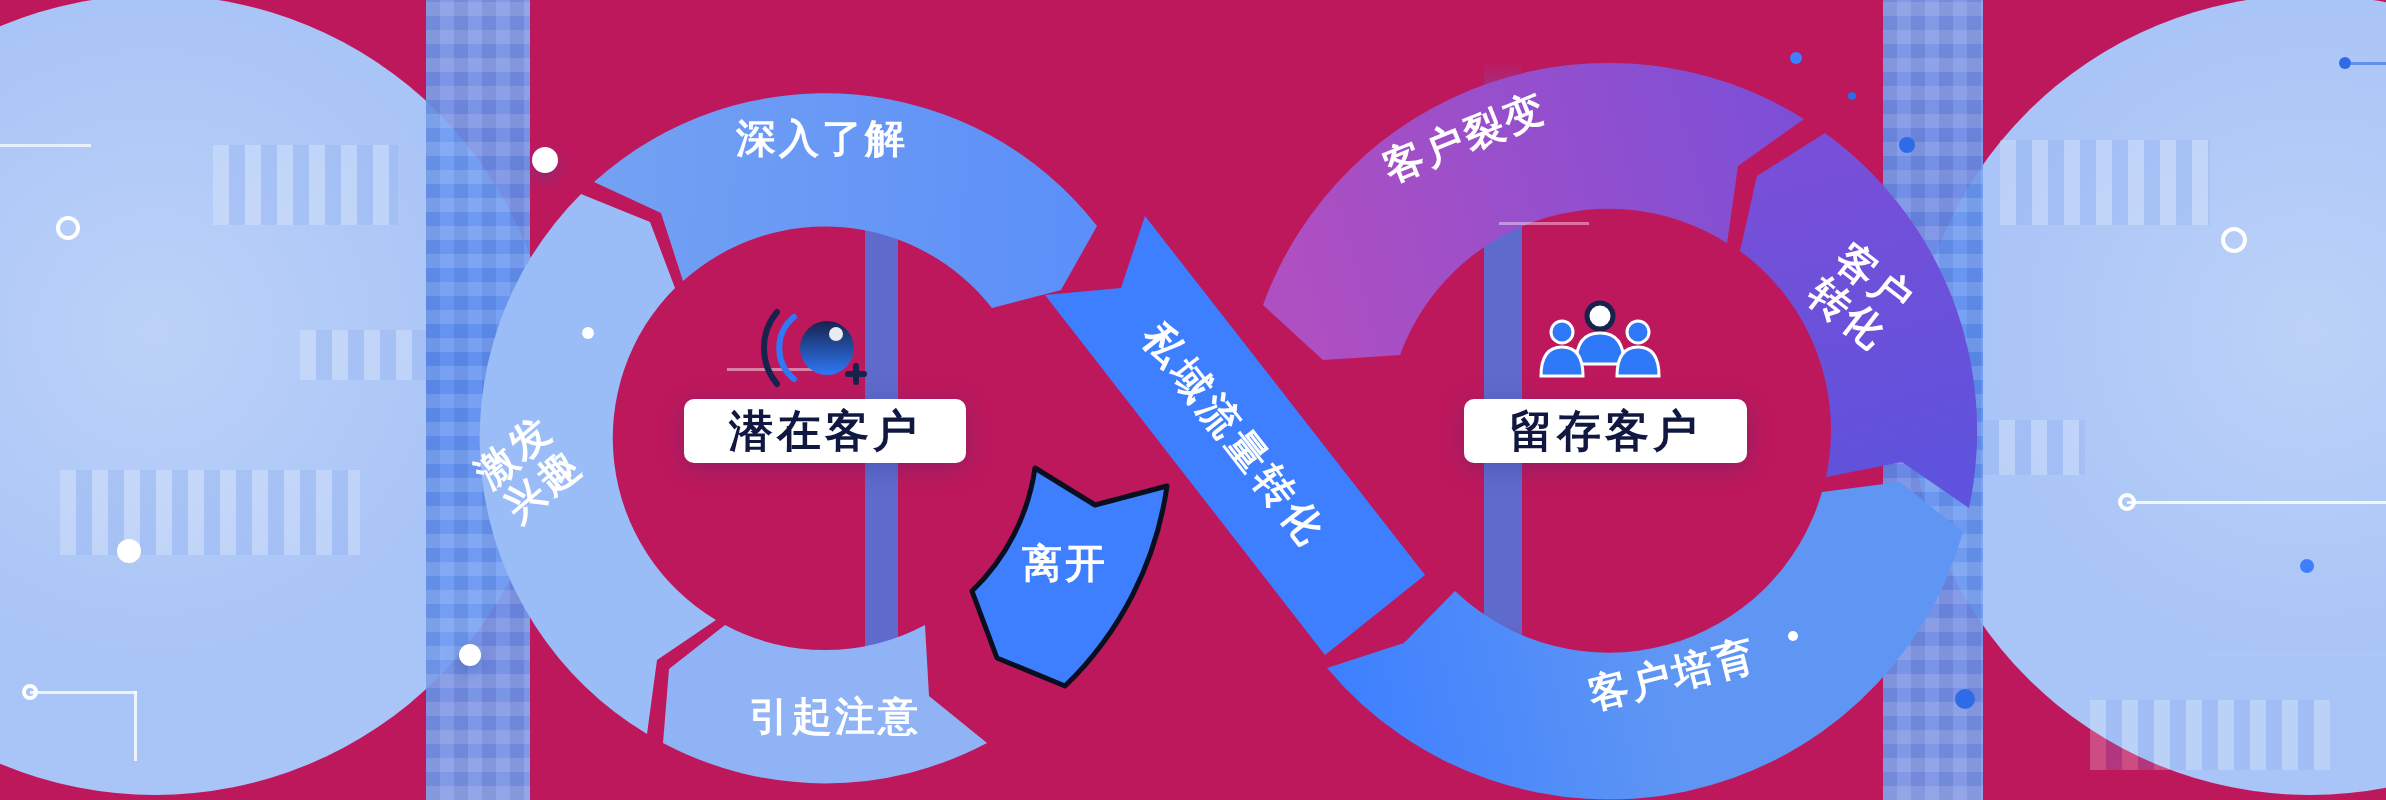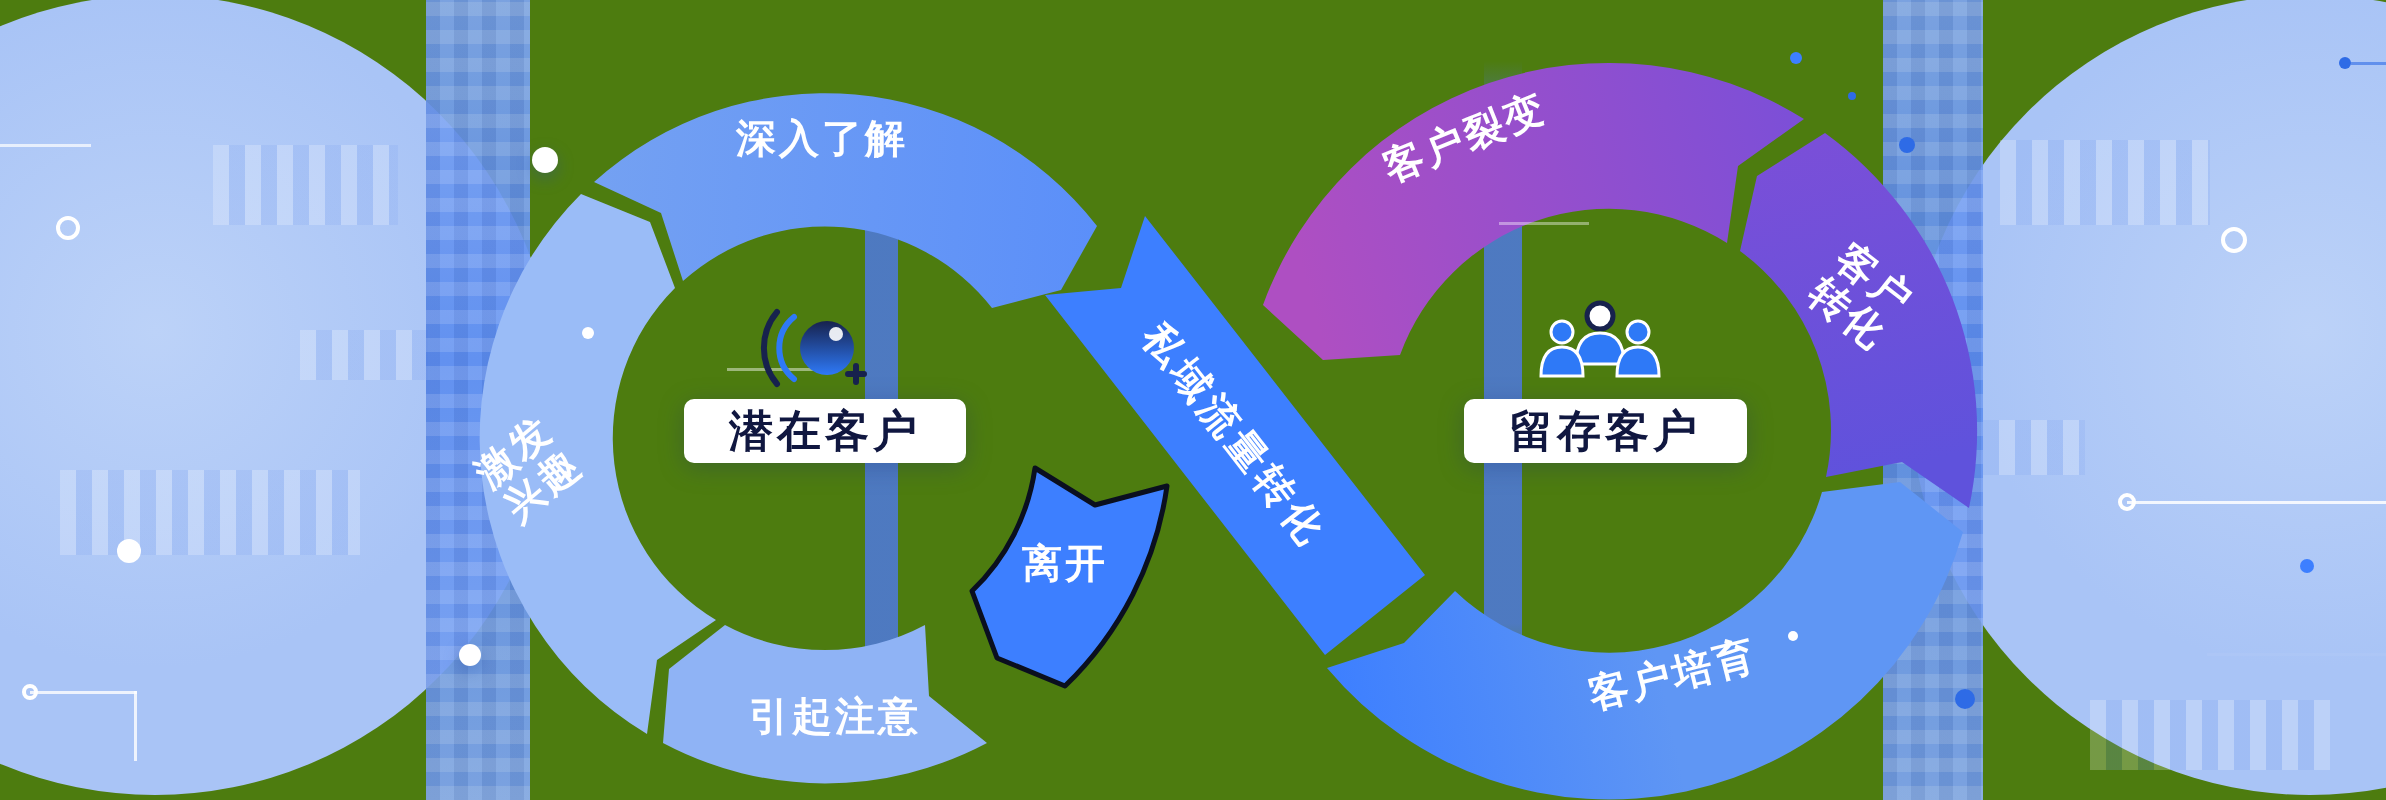--- a/index.html
+++ b/index.html
@@ -1,18 +1,18 @@
 <!DOCTYPE html>
 <html style="--ring_blue_light: #8FB3F5; --ring_blue_lighter: #9ABCF7; --ring_blue_mid: #74A1F2; --band_blue: #3D7FFF; --band_blue2: #5B8FF9; --bottom_blue: #5F96F4; --purple1: #AE4FC2; --purple2: #7A4FD8; --purple3: #5F52DC; --navy: #17224D; --icon_blue: #2E79F7; --outline_dark: #0A0F1F; --pill_bg: #FFFFFF; --pill_text: #101740; --big_circle: #A9C4F6; --big_circle_hi: #BCD2F8; --bar_blue: #7FA6F2; --bar_deep: #5C8DF0; --thin_bar: #4E79E0; --dot_blue: #2E6BE6; --dot_sky: #3D7FFF; --white: #FFFFFF;"><head>
 <meta charset="utf-8">
 <title>Diagram</title>
 <style>
   html,body{margin:0;padding:0;background:#fff;}
   .stage{
-    position:relative;width:2386px;height:800px;overflow:hidden;background:#4d7c0f;
+    position:relative;width:2386px;height:800px;overflow:hidden;background:#be185d;
     font-family:"Liberation Sans","DejaVu Sans",sans-serif;
   }
   .stage *{box-sizing:border-box;}
   
   .big-circle{
     position:absolute;width:800px;height:800px;border-radius:50%;
     background:radial-gradient(circle at 50% 42%, var(--big_circle_hi) 0%, var(--big_circle) 55%, var(--big_circle) 100%);
   }
   .big-circle.left{left:-245px;top:-5px;}
   .big-circle.right{left:1910px;top:-5px;}

